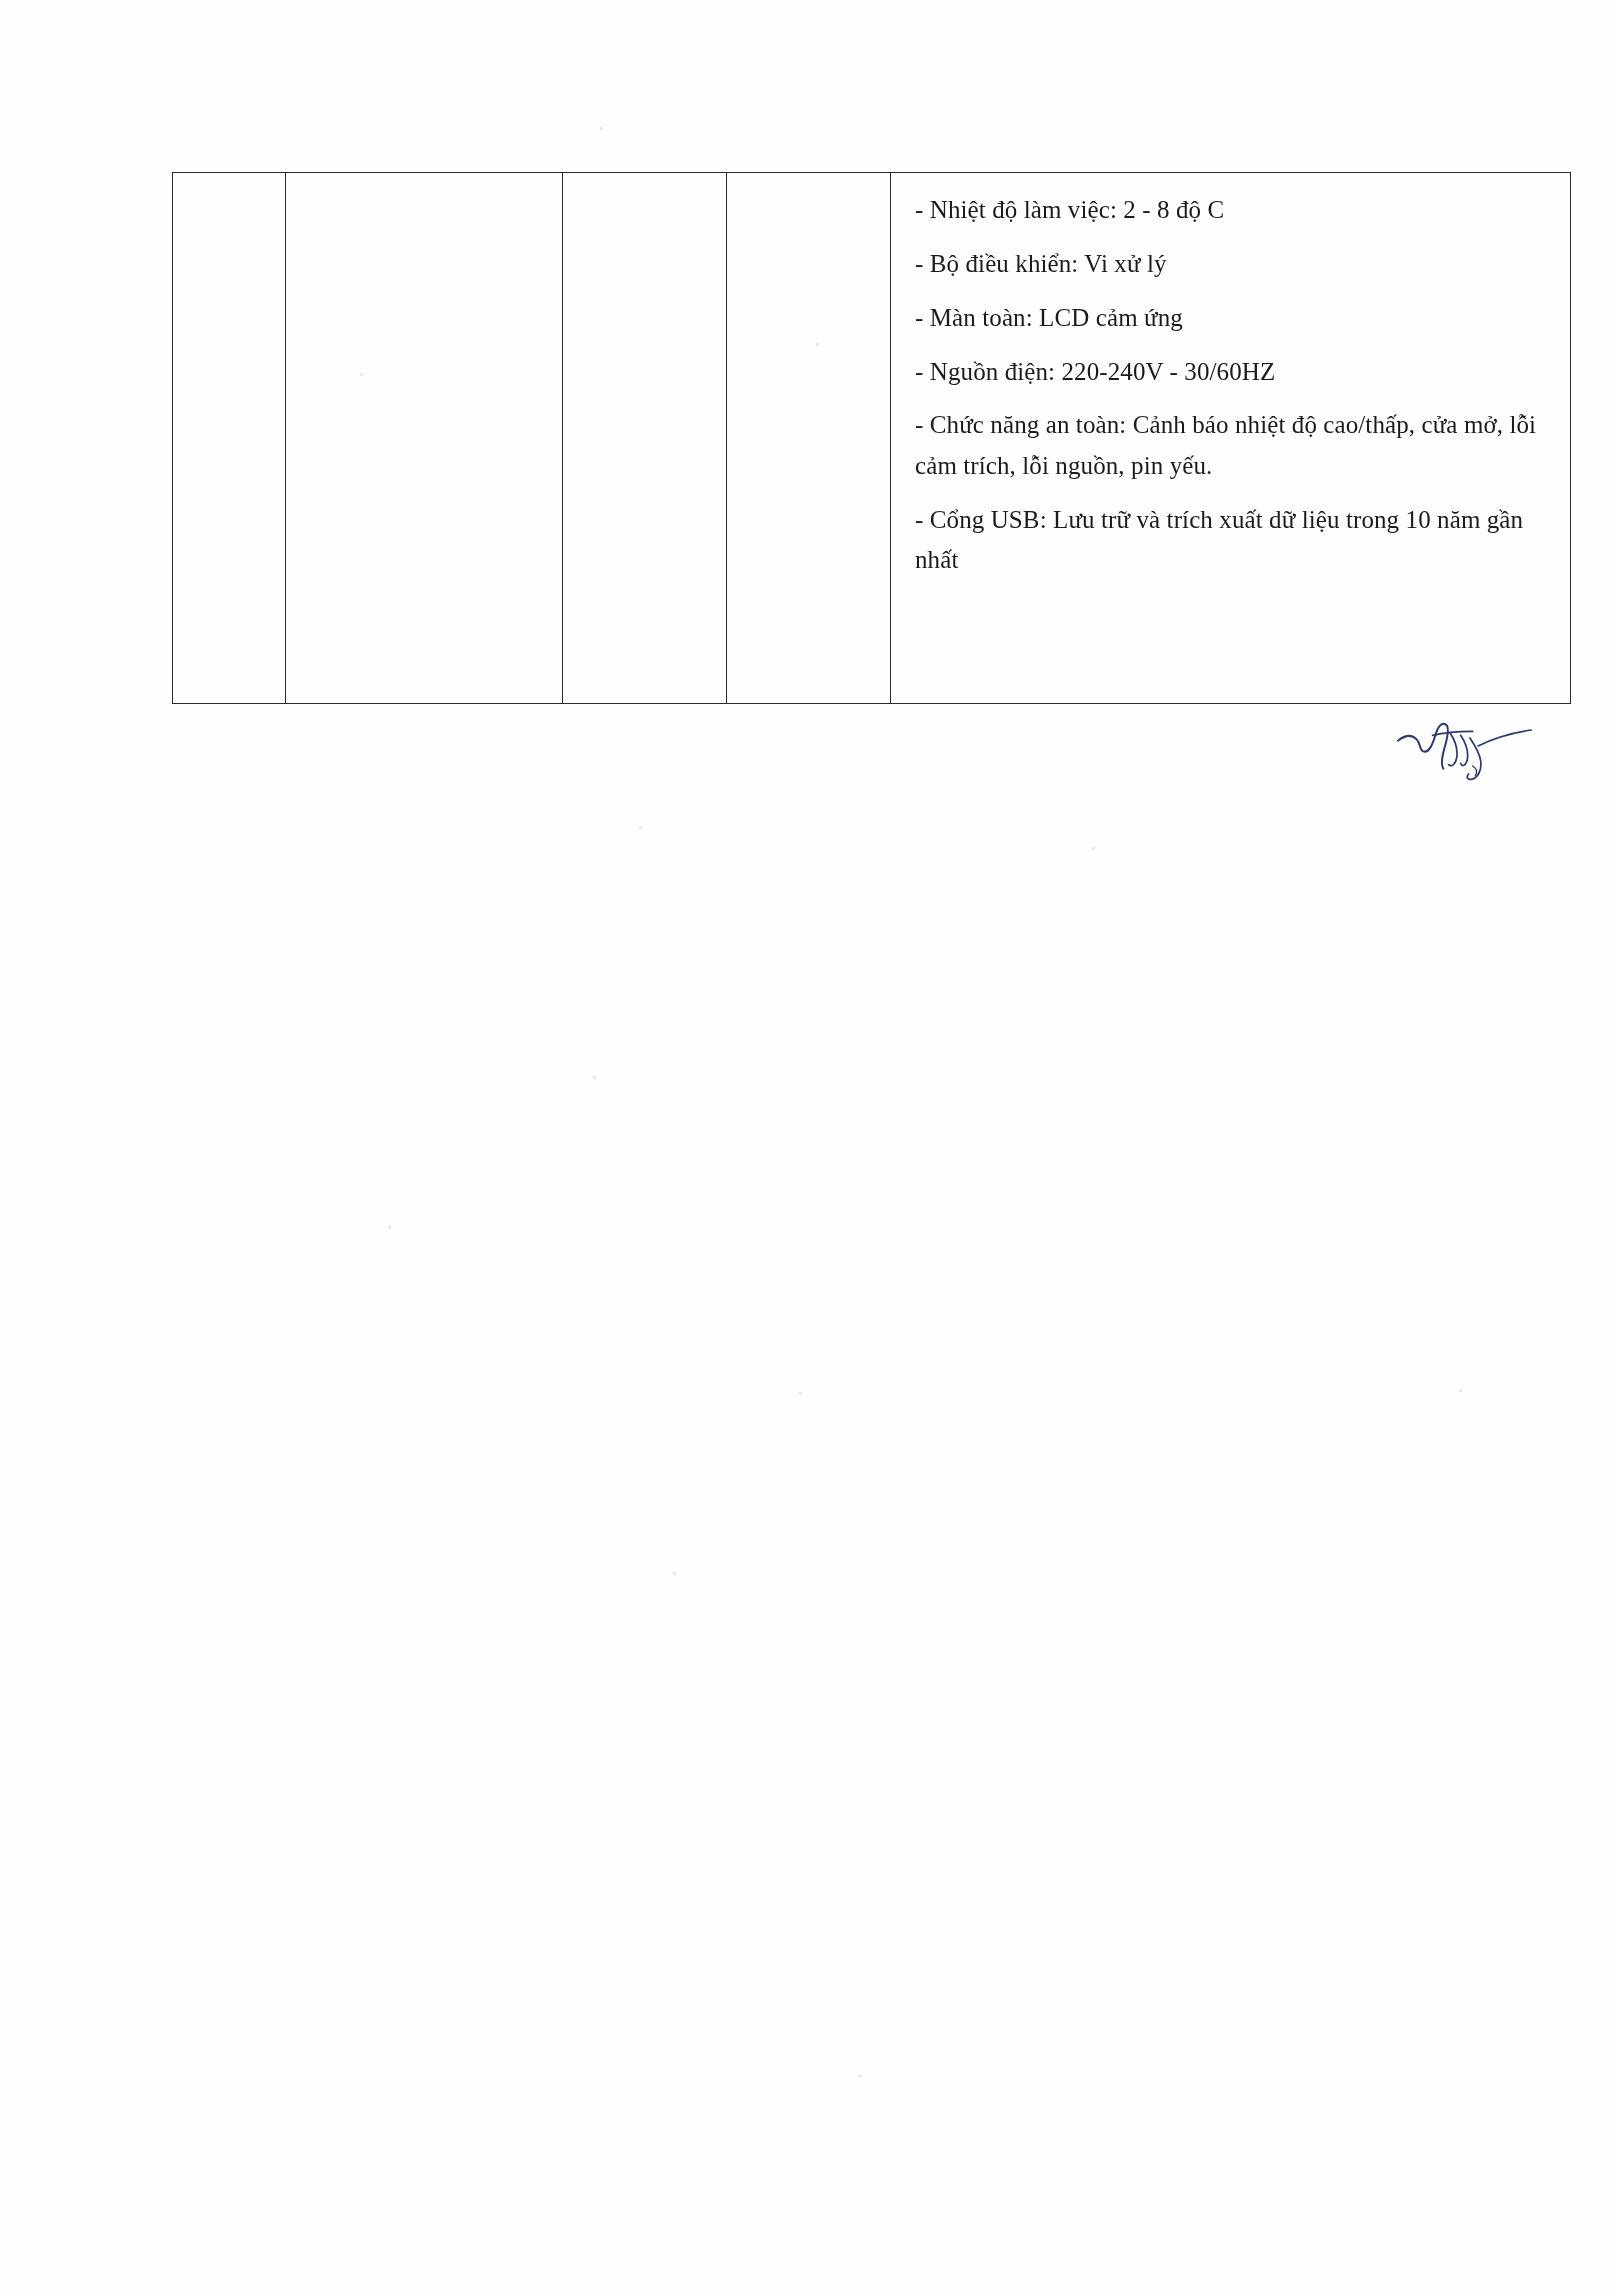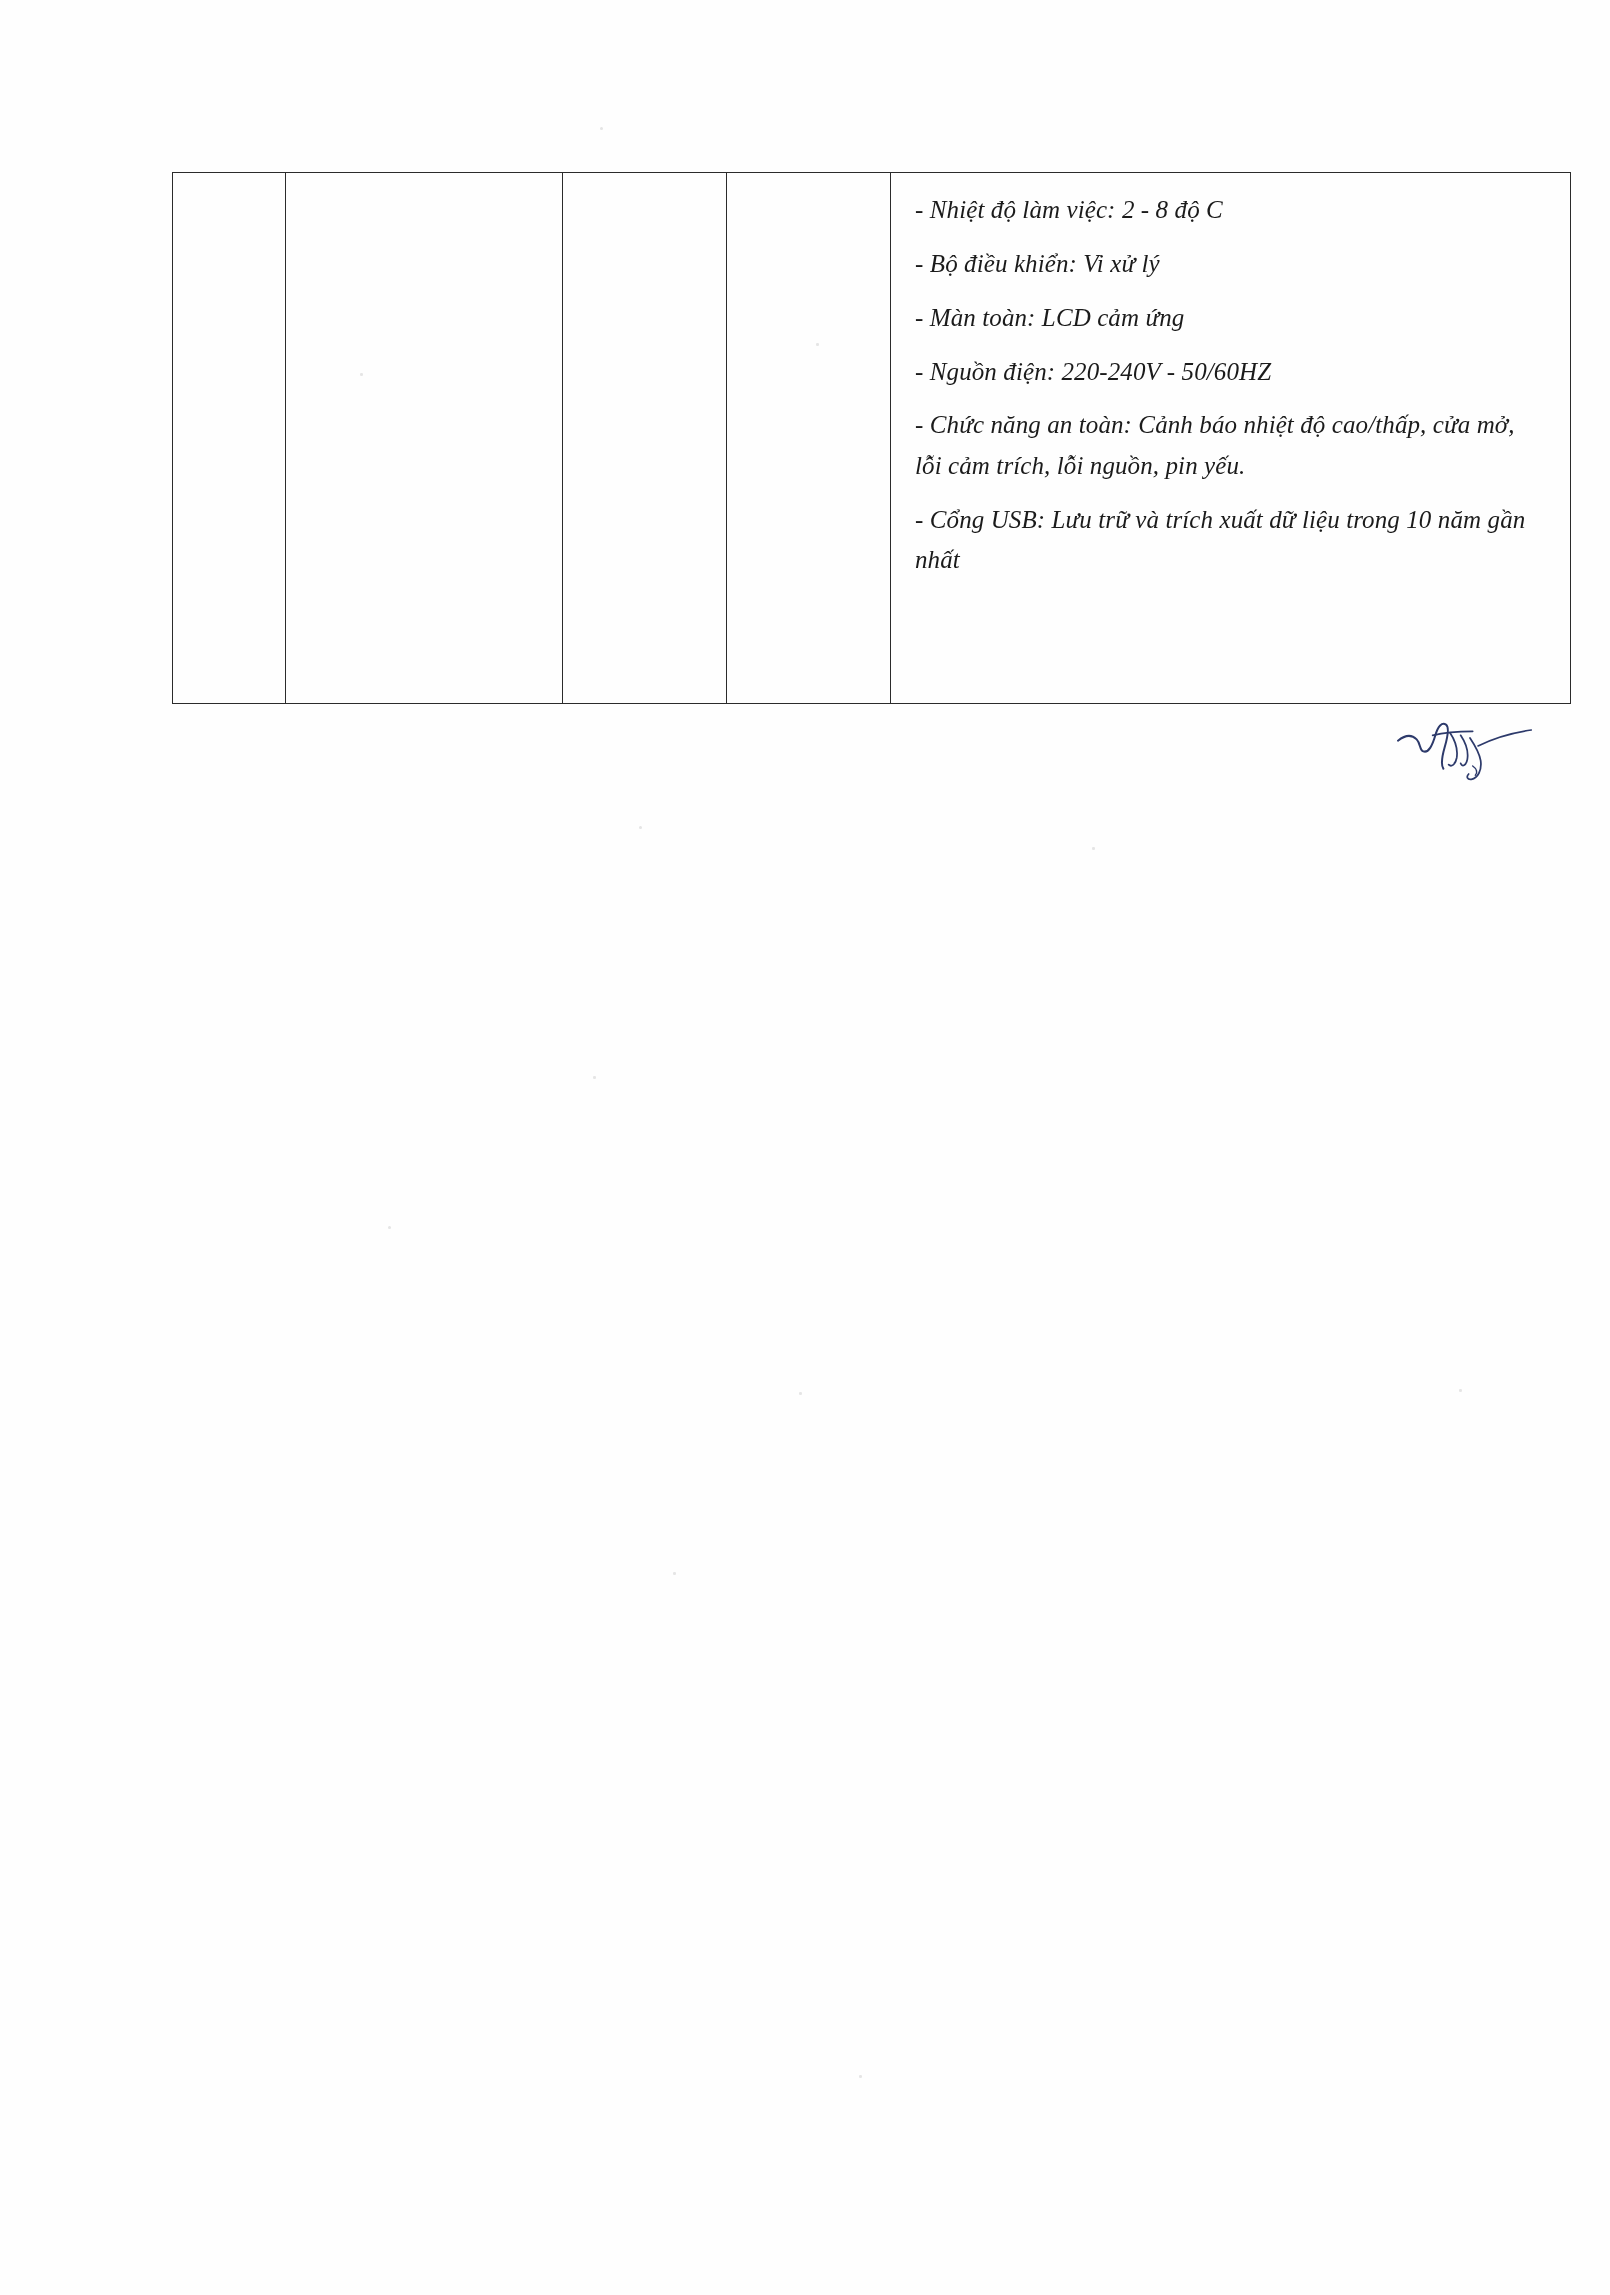--- a/index.html
+++ b/index.html
@@ -14,21 +14,20 @@
     font-family: "Liberation Serif", serif;
     color: #1a1a1a;
     overflow: hidden;
   }
 
   
   .page {
     position: absolute;
     inset: 0;
     background: #fefefe;
-    font-style: italic;
   }
 
   
   .speck {
     position: absolute;
     background: #cfcfcf;
     border-radius: 50%;
     opacity: .55;
   }
 
@@ -111,21 +110,21 @@
           <div class="cell-empty"></div>
         </td>
         <td class="c4">
           <div class="cell-empty"></div>
         </td>
         <td class="c5">
           <div class="spec-cell">
             <p class="spec-line">- Nhiệt độ làm việc: 2 - 8 độ C</p>
             <p class="spec-line">- Bộ điều khiển: Vi xử lý</p>
             <p class="spec-line">- Màn toàn: LCD cảm ứng</p>
-            <p class="spec-line">- Nguồn điện: 220-240V - 50/60HZ</p>
+            <p class="spec-line">- Nguồn điện: 220-240V - 30/60HZ</p>
             <p class="spec-line">- Chức năng an toàn: Cảnh báo nhiệt độ cao/thấp, cửa mở, lỗi cảm trích, lỗi nguồn, pin yếu.</p>
             <p class="spec-line">- Cổng USB: Lưu trữ và trích xuất dữ liệu trong 10 năm gần nhất</p>
           </div>
         </td>
       </tr>
     </tbody>
   </table>
 
   <div class="signature">
     <svg width="160" height="80" viewBox="0 0 240 120" fill="none" xmlns="http://www.w3.org/2000/svg">

